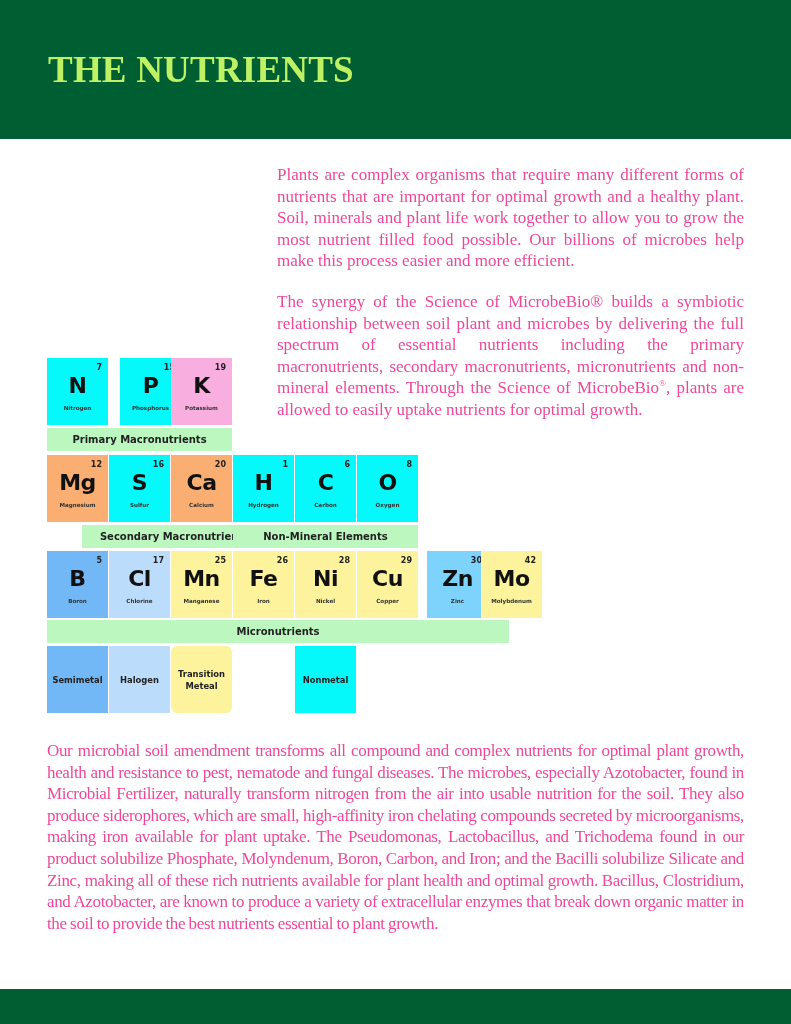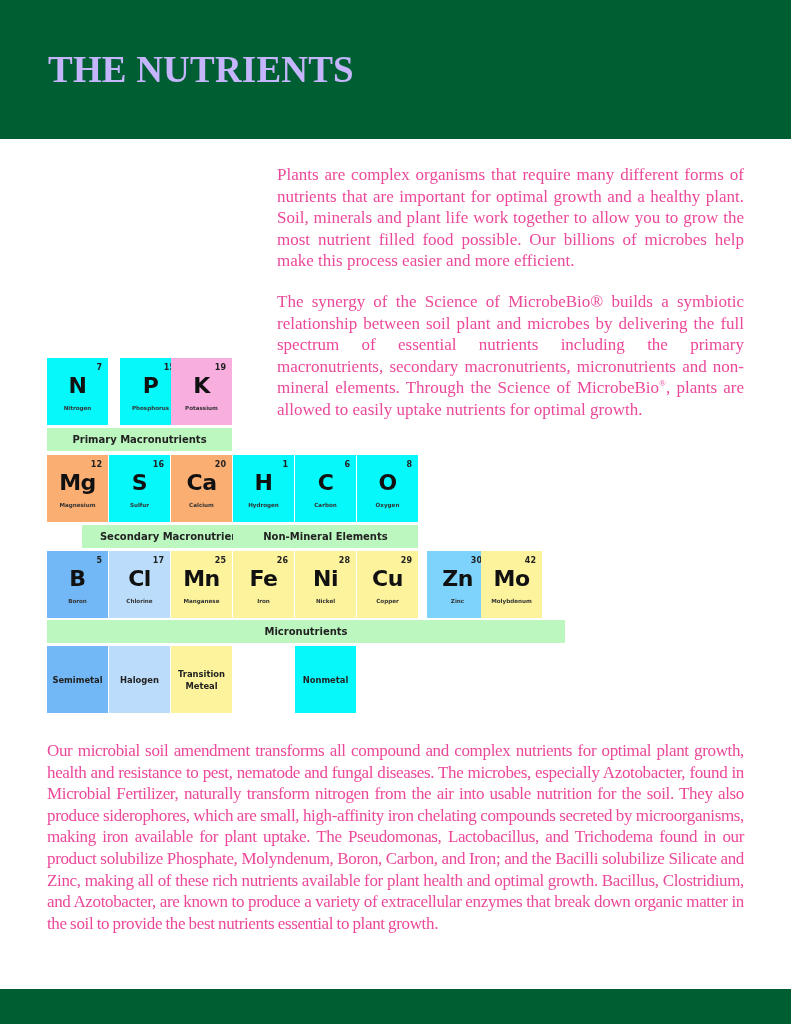--- a/index.html
+++ b/index.html
@@ -9,21 +9,21 @@
     font-family: "Liberation Serif", serif;
     color: #1a1a1a;
   }
   .header {
     position: absolute; left: 0; top: 0; width: 791px; height: 139px;
     background: #005f32;
   }
   .header h1 {
     position: absolute; left: 48px; top: 48px; margin: 0;
     font-family: "Liberation Serif", serif; font-weight: bold;
-    font-size: 37px; color: #c4b5fd; letter-spacing: 0.2px;
+    font-size: 37px; color: #bef264; letter-spacing: 0.2px;
   }
   .footer {
     position: absolute; left: 0; top: 989px; width: 791px; height: 35px;
     background: #005f32;
   }
   .para {
     position: absolute; margin: 0;
     font-family: "Liberation Serif", serif;
     font-size: 17px; line-height: 21.6px; text-align: justify;
     color: #ec4899;
@@ -155,23 +155,23 @@
   <div class="cell" style="left: 380px; top: 193px; background: #7dd3fc;">
     <span class="num">30</span>
     <span class="sym">Zn</span>
     <span class="name">Zinc</span>
   </div>
   <div class="cell" style="left: 434px; top: 193px; background: rgb(252, 243, 156);">
     <span class="num">42</span>
     <span class="sym">Mo</span>
     <span class="name">Molybdenum</span>
   </div>
-  <div class="group" style="left: 0px; top: 262px; width: 518px; background: rgb(189, 247, 192);">Micronutrients</div>
+  <div class="group" style="left: 0px; top: 262px; width: 462px; background: rgb(189, 247, 192);">Micronutrients</div>
 
   <div class="legend" style="left: 0px; top: 288px; background: rgb(114, 184, 246);">Semimetal</div>
   <div class="legend" style="left: 62px; top: 288px; background: rgb(188, 220, 251);">Halogen</div>
-  <div class="legend" style="left: 124px; top: 288px; padding: 11px 6px; box-sizing: border-box; background: rgb(252, 243, 156);">Transition Meteal</div>
+  <div class="legend" style="left: 124px; top: 288px; padding: 11px 6px; box-sizing: border-box; background: rgb(252, 243, 156); border-radius: 6px;">Transition Meteal</div>
   <div class="legend" style="left: 248px; top: 288px; background: rgb(5, 249, 250);">Nonmetal</div>
 </div>
 
 <p class="para p3">Our microbial soil amendment transforms all compound and complex nutrients for optimal plant growth, health and resistance to pest, nematode and fungal diseases. The microbes, especially Azotobacter, found in Microbial Fertilizer, naturally transform nitrogen from the air into usable nutrition for the soil. They also produce siderophores, which are small, high-affinity iron chelating compounds secreted by microorganisms, making iron available for plant uptake. The Pseudomonas, Lactobacillus, and Trichodema found in our product solubilize Phosphate, Molyndenum, Boron, Carbon, and Iron; and the Bacilli solubilize Silicate and Zinc, making all of these rich nutrients available for plant health and optimal growth. Bacillus, Clostridium, and Azotobacter, are known to produce a variety of extracellular enzymes that break down organic matter in the soil to provide the best nutrients essential to plant growth.</p>
 
 <div class="footer" style="background: rgb(0, 95, 50);"></div>
 
 </body></html>

